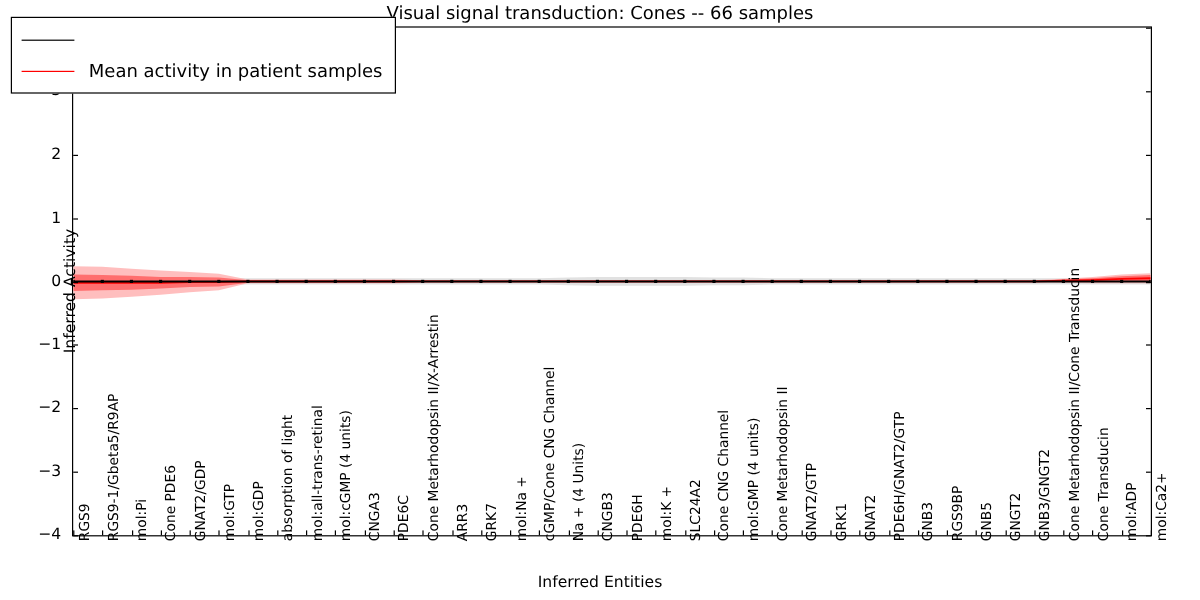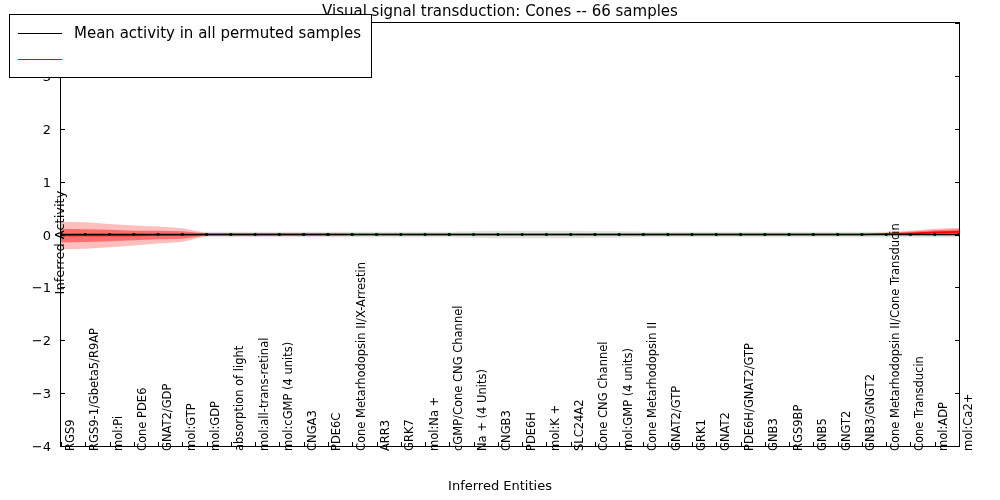--- a/index.html
+++ b/index.html
@@ -227,20 +227,20 @@
       <div class="xticklabel" style="left: 913.959px; top: 451px;">Cone Transducin</div>
       <div class="xticklabel" style="left: 938.23px; top: 451px;">mol:ADP</div>
       <div class="xticklabel" style="left: 962.5px; top: 451px;">mol:Ca2+</div>
     </div>
 
   <div id="xlabel">Inferred Entities</div>
 
   <div id="legend">
     <div class="legrow">
       <span class="legline"></span>
-      <span class="legtext">Mean activity in all permuted samples</span>
     </div>
     <div class="legrow">
       <span class="legline red"></span>
+      <span class="legtext">Mean activity in patient samples</span>
     </div>
   </div>
 
 </div>
 
 </body></html>

